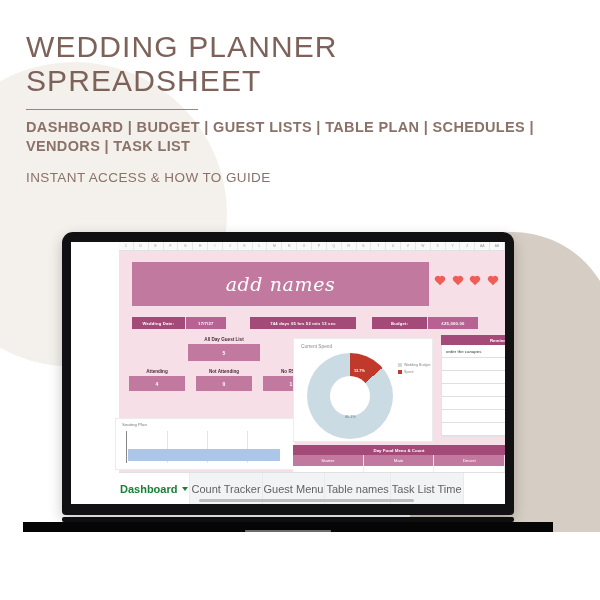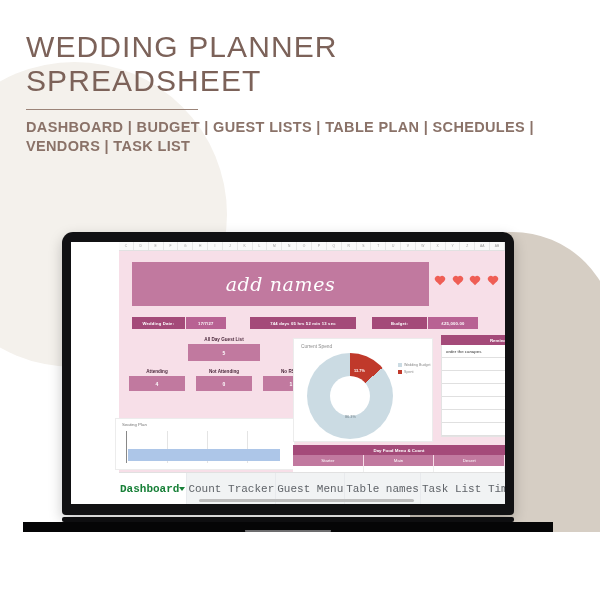--- a/index.html
+++ b/index.html
@@ -182,23 +182,23 @@
     height:13px; border-bottom:1px solid #e0e0e0; font-size:4.4px; color:#333;
     padding:4px 0 0 4px;
   }
 
   
   .tabbar {
     position:absolute; left:0; bottom:0; width:100%; height:32px;
     background:#fff; border-top:1px solid #e1e1e1; display:flex; align-items:stretch;
   }
   .tab {
-    display:flex; align-items:center; padding:0 1px;
+    display:flex; align-items:center; gap:5px; padding:0 1px;
     font-size:11px; color:#5f6368; border-right:1px solid #e8eaed;
-    background:#f1f3f4; white-space:nowrap;font-family:Liberation Mono, monospace;
+    background:#f1f3f4; white-space:nowrap;
   }
   .tab.active { background:#fff; color:#188038; font-weight:bold; }
   .tab .caret {
     width:0; height:0; border-left:3.5px solid transparent; border-right:3.5px solid transparent;
     border-top:4px solid #188038;
   }
   .scrollbar {
     position:absolute; left:80px; bottom:2px; width:215px; height:3px;
     background:#bdbdbd; border-radius:2px;
   }
@@ -210,20 +210,21 @@
 
   <div class="bg-circle-left"></div>
   <div class="bg-arch-right"></div>
   <div class="bg-arch-mask"></div>
 
   <div class="header">
     <div class="title">WEDDING PLANNER SPREADSHEET</div>
     <div class="rule"></div>
     <div class="subs">DASHBOARD | BUDGET | GUEST LISTS | TABLE PLAN | SCHEDULES |</div>
     <div class="subs">VENDORS | TASK LIST</div>
+    <div class="instant">INSTANT ACCESS &amp; HOW TO GUIDE</div>
   </div>
 
   <div class="laptop">
     <div class="lid">
       <div class="screen">
 
         <div class="sheet">
 
           <div class="colhead" id="colhead">
               <span>C</span>

